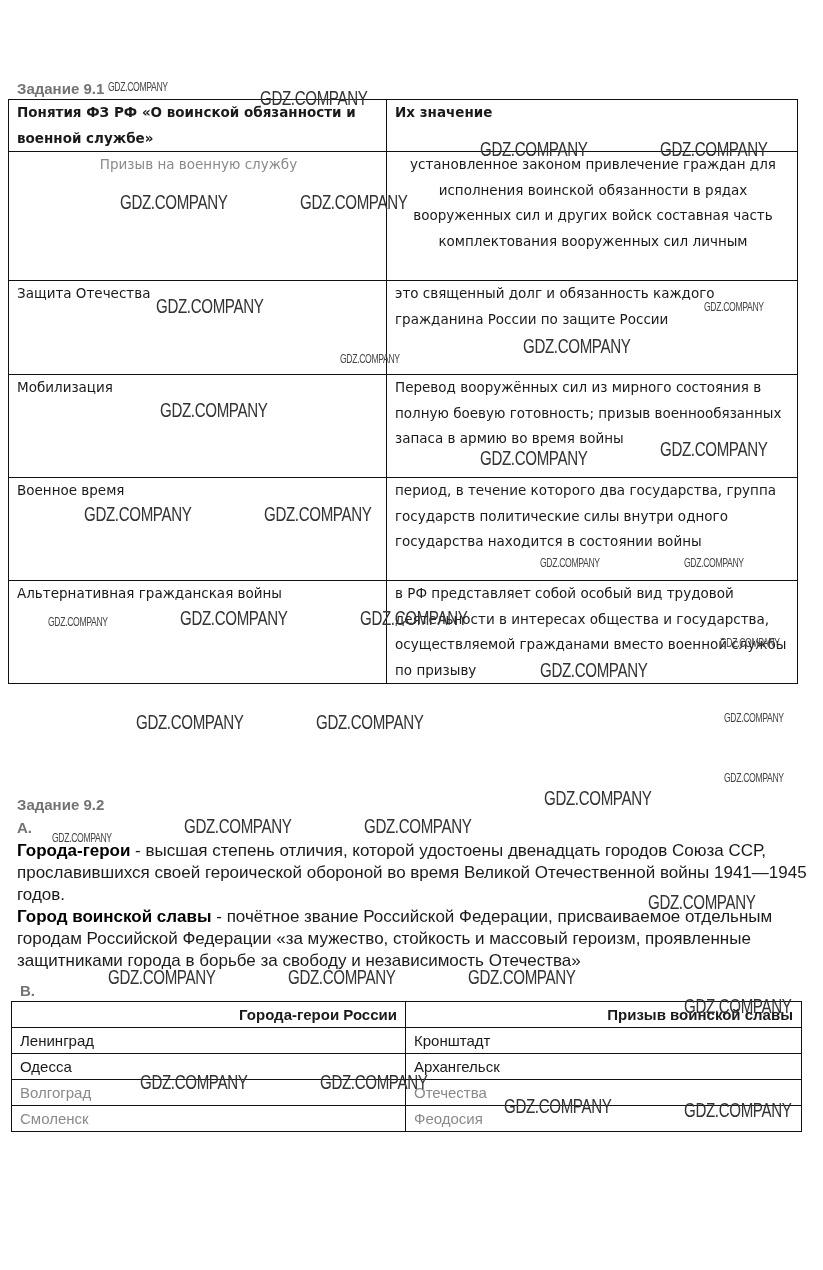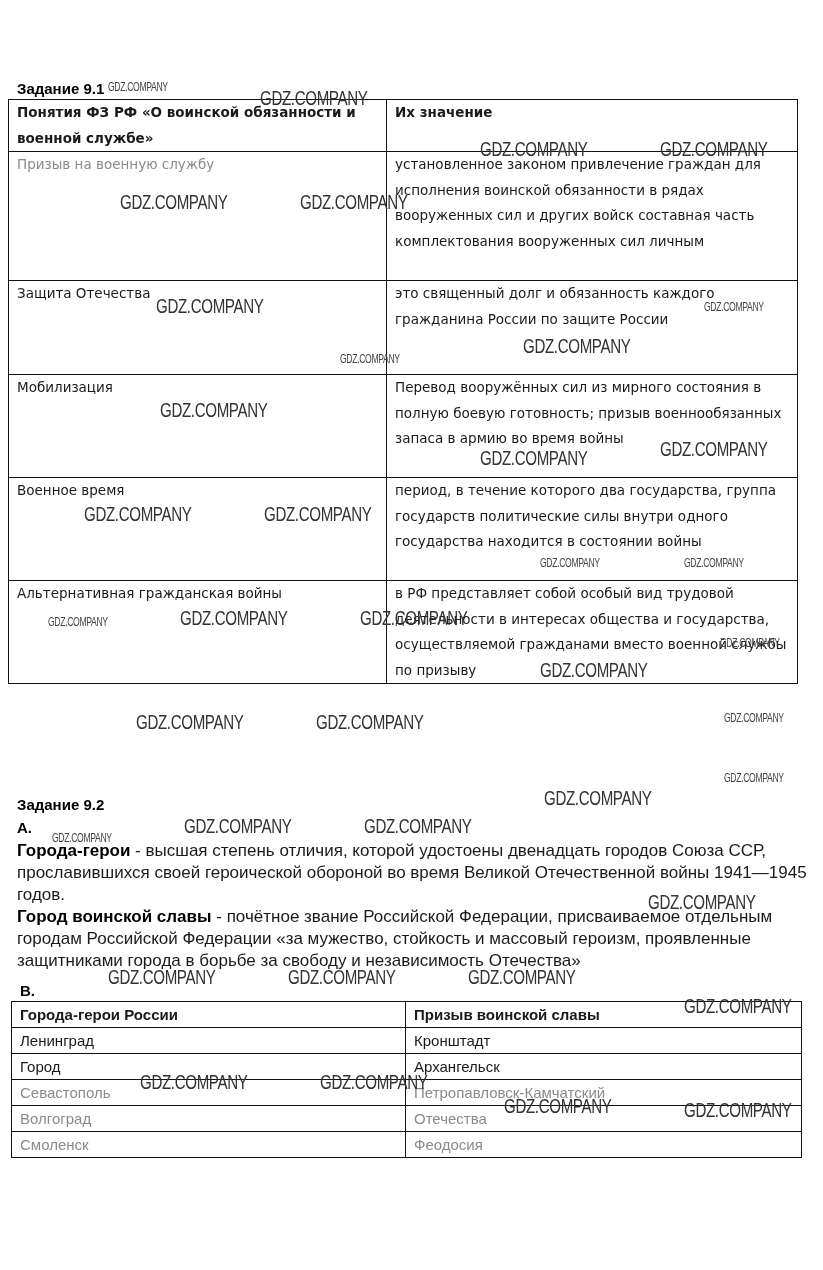--- a/index.html
+++ b/index.html
@@ -1,37 +1,37 @@
 <!DOCTYPE html>
 <html><head>
 <meta charset="utf-8">
 <style>
   html, body { margin: 0; padding: 0; background: #ffffff; }
   body { width: 823px; height: 1270px; position: relative; overflow: hidden; color: #1a1a1a; font-family: "DejaVu Sans", sans-serif; }
-  .heading { position: absolute; font-family: "Liberation Sans", sans-serif; font-weight: bold; font-size: 15px; color: #000000; }
+  .heading { position: absolute; font-family: "Liberation Sans", sans-serif; font-weight: bold; font-size: 15px; color: #737373; }
   table.t { position: absolute; border-collapse: collapse; table-layout: fixed; }
   table.t td { border: 1.5px solid #111; vertical-align: top; padding: 0; }
   table.t1 { left: 8px; top: 99px; width: 790px; }
   table.t1 td { font-family: "DejaVu Sans", sans-serif; font-size: 13.5px; line-height: 25.5px; padding: 0 6px 0 8px; }
   table.t1 td.c1 { width: 378px; }
   table.t1 tr.hdr td { font-weight: bold; height: 51px; }
-  table.t1 tr.r1 td { height: 129px; }
+  table.t1 tr.r1 td { height: 129px; text-align: center; }
   table.t1 tr.r2 td { height: 94px; }
   table.t1 tr.r3 td { height: 103px; }
   table.t1 tr.r4 td { height: 128px; }
   table.t1 tr.r5 td { height: 103px; }
   table.t1 tr.r6 td { height: 102px; }
   table.t1 tr td { box-sizing: border-box; }
   .faded { color: #8a8a8a; }
   .para { position: absolute; left: 17px; width: 790px; font-family: "Liberation Sans", sans-serif; font-size: 17px; line-height: 22px; color: #1a1a1a; }
   .para b { color: #000; }
   table.t2 { left: 11px; top: 1001px; width: 791px; }
   table.t2 td { font-family: "Liberation Sans", sans-serif; font-size: 15px; height: 25.5px; line-height: 25px; padding: 0 8px; box-sizing: border-box; }
   table.t2 td.c1 { width: 394px; }
-  table.t2 tr.hdr td { font-weight: bold; }
+  table.t2 tr.hdr td { font-weight: bold; text-align: right; }
   .wm { position: absolute; font-family: "Liberation Sans", sans-serif; color: #333; letter-spacing: -0.5px; transform: scaleX(0.72); transform-origin: left top; white-space: nowrap; pointer-events: none; }
   .wm.big { font-size: 21px; }
   .wm.small { font-size: 12px; color: #444; }
 </style>
 </head>
 <body>
 
 <div class="heading" style="left:17px; top:80px;">Задание 9.1</div>
 
 <table class="t t1">
@@ -79,26 +79,22 @@
   <tbody>
       <tr class="hdr">
     <td class="c1">Города-герои России</td>
     <td>Призыв воинской славы</td>
   </tr>
   <tr>
     <td class="c1">Ленинград</td>
     <td>Кронштадт</td>
   </tr>
   <tr>
-    <td class="c1">Город</td>
+    <td class="c1">Одесса</td>
     <td>Архангельск</td>
-  </tr>
-  <tr>
-    <td class="c1 faded">Севастополь</td>
-    <td class="faded">Петропавловск-Камчатский</td>
   </tr>
   <tr>
     <td class="c1 faded">Волгоград</td>
     <td class="faded">Отечества</td>
   </tr>
   <tr>
     <td class="c1 faded">Смоленск</td>
     <td class="faded">Феодосия</td>
   </tr>
 </tbody>

